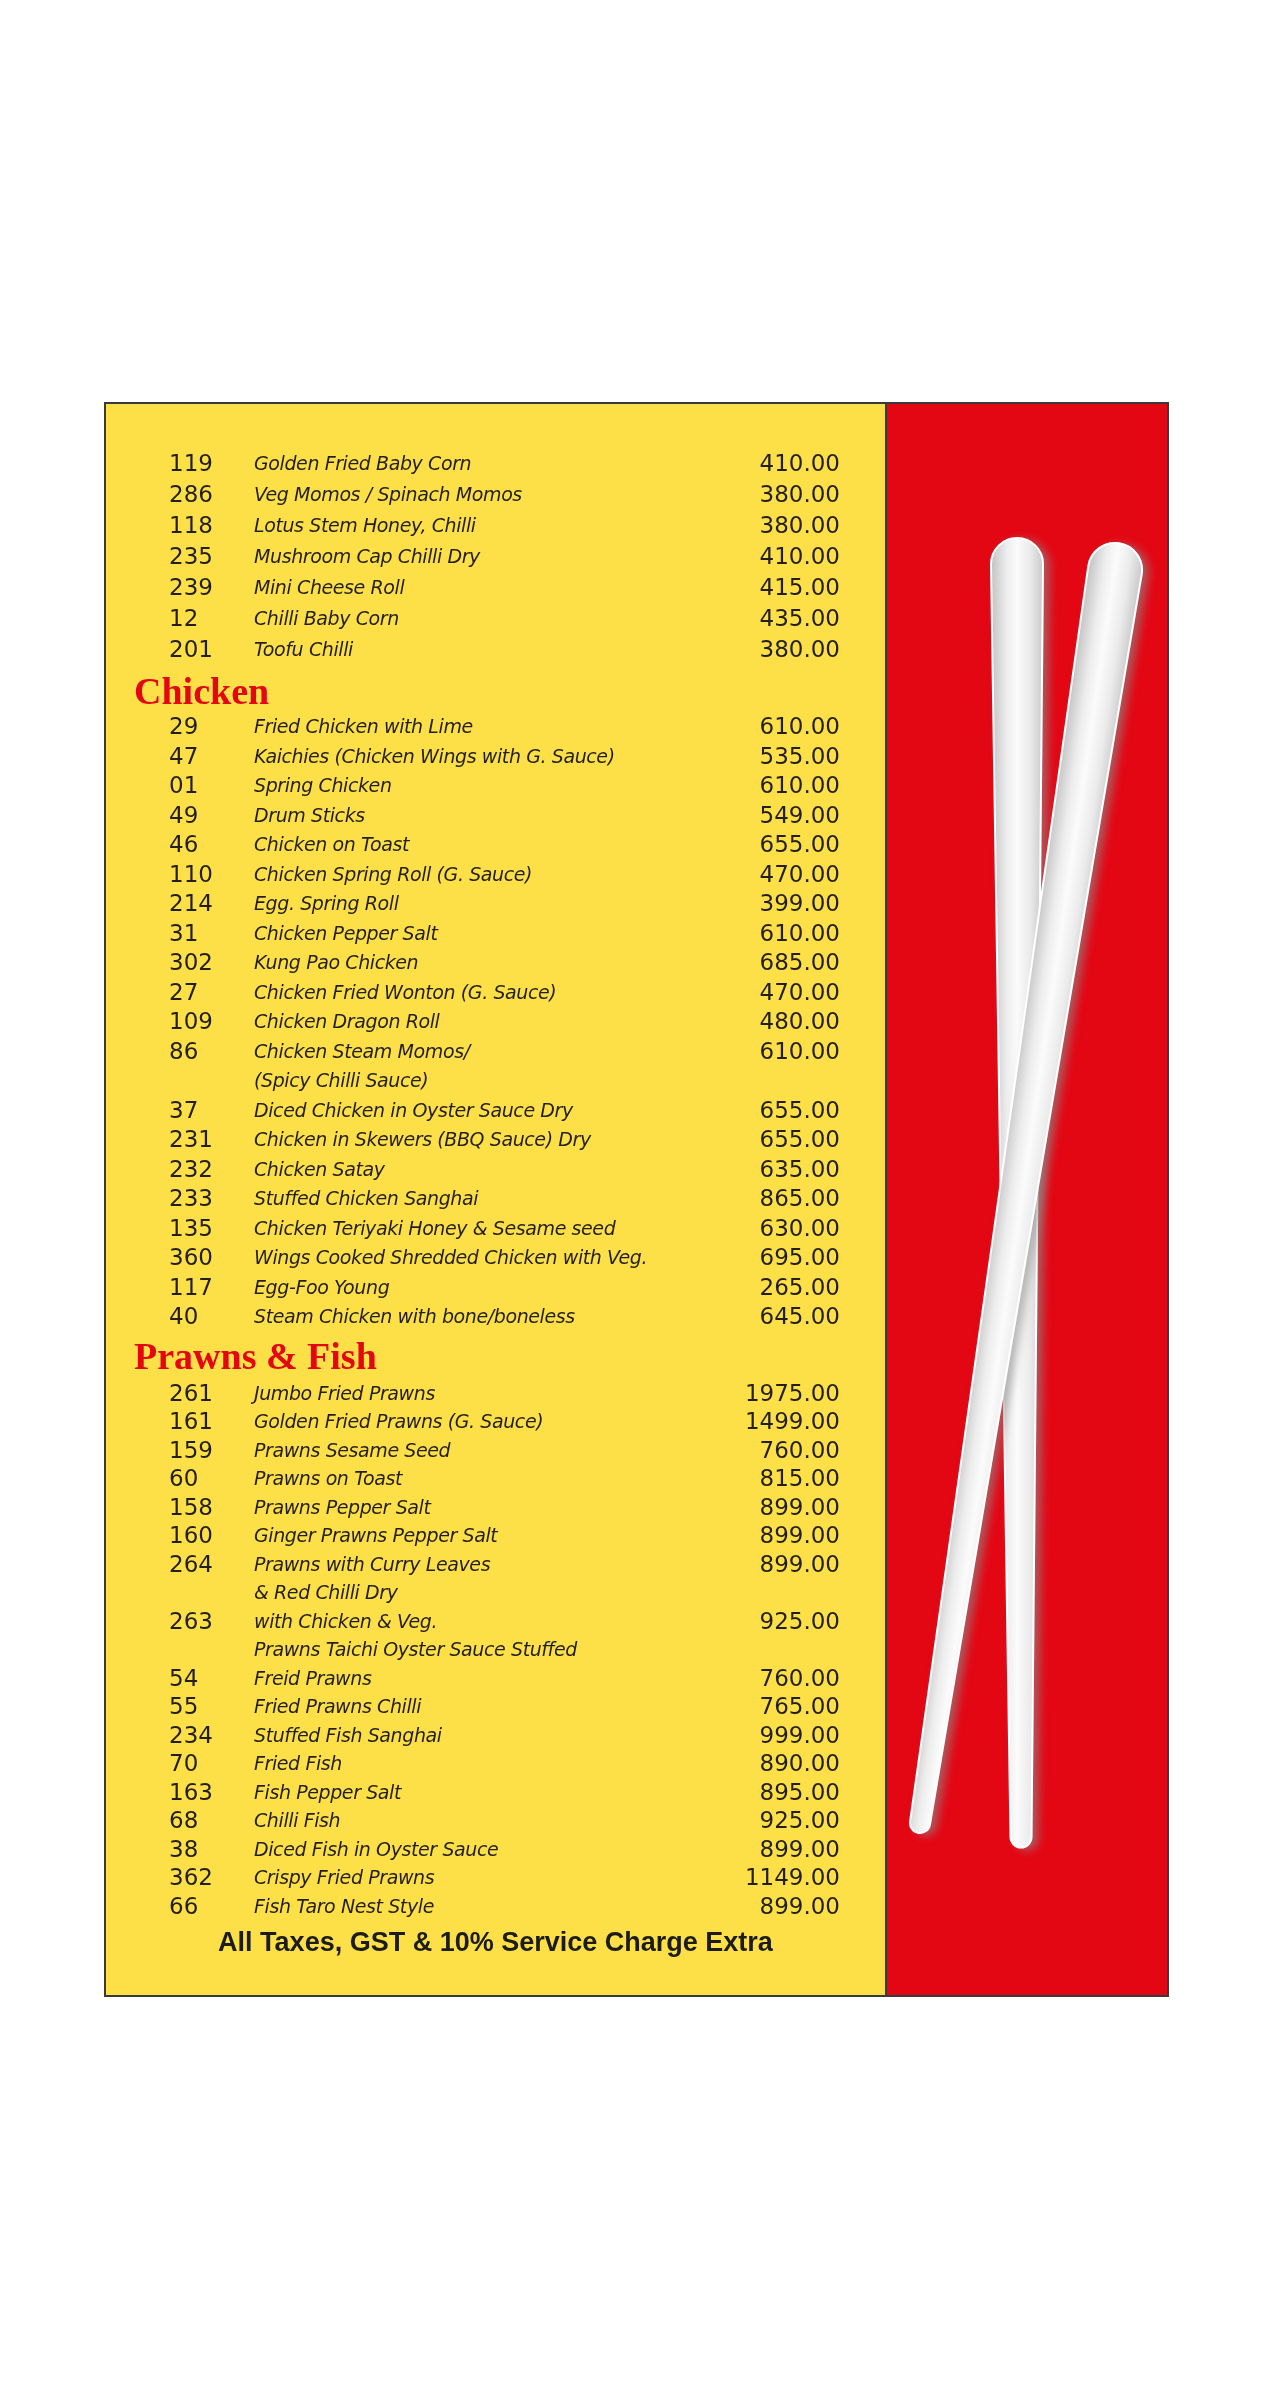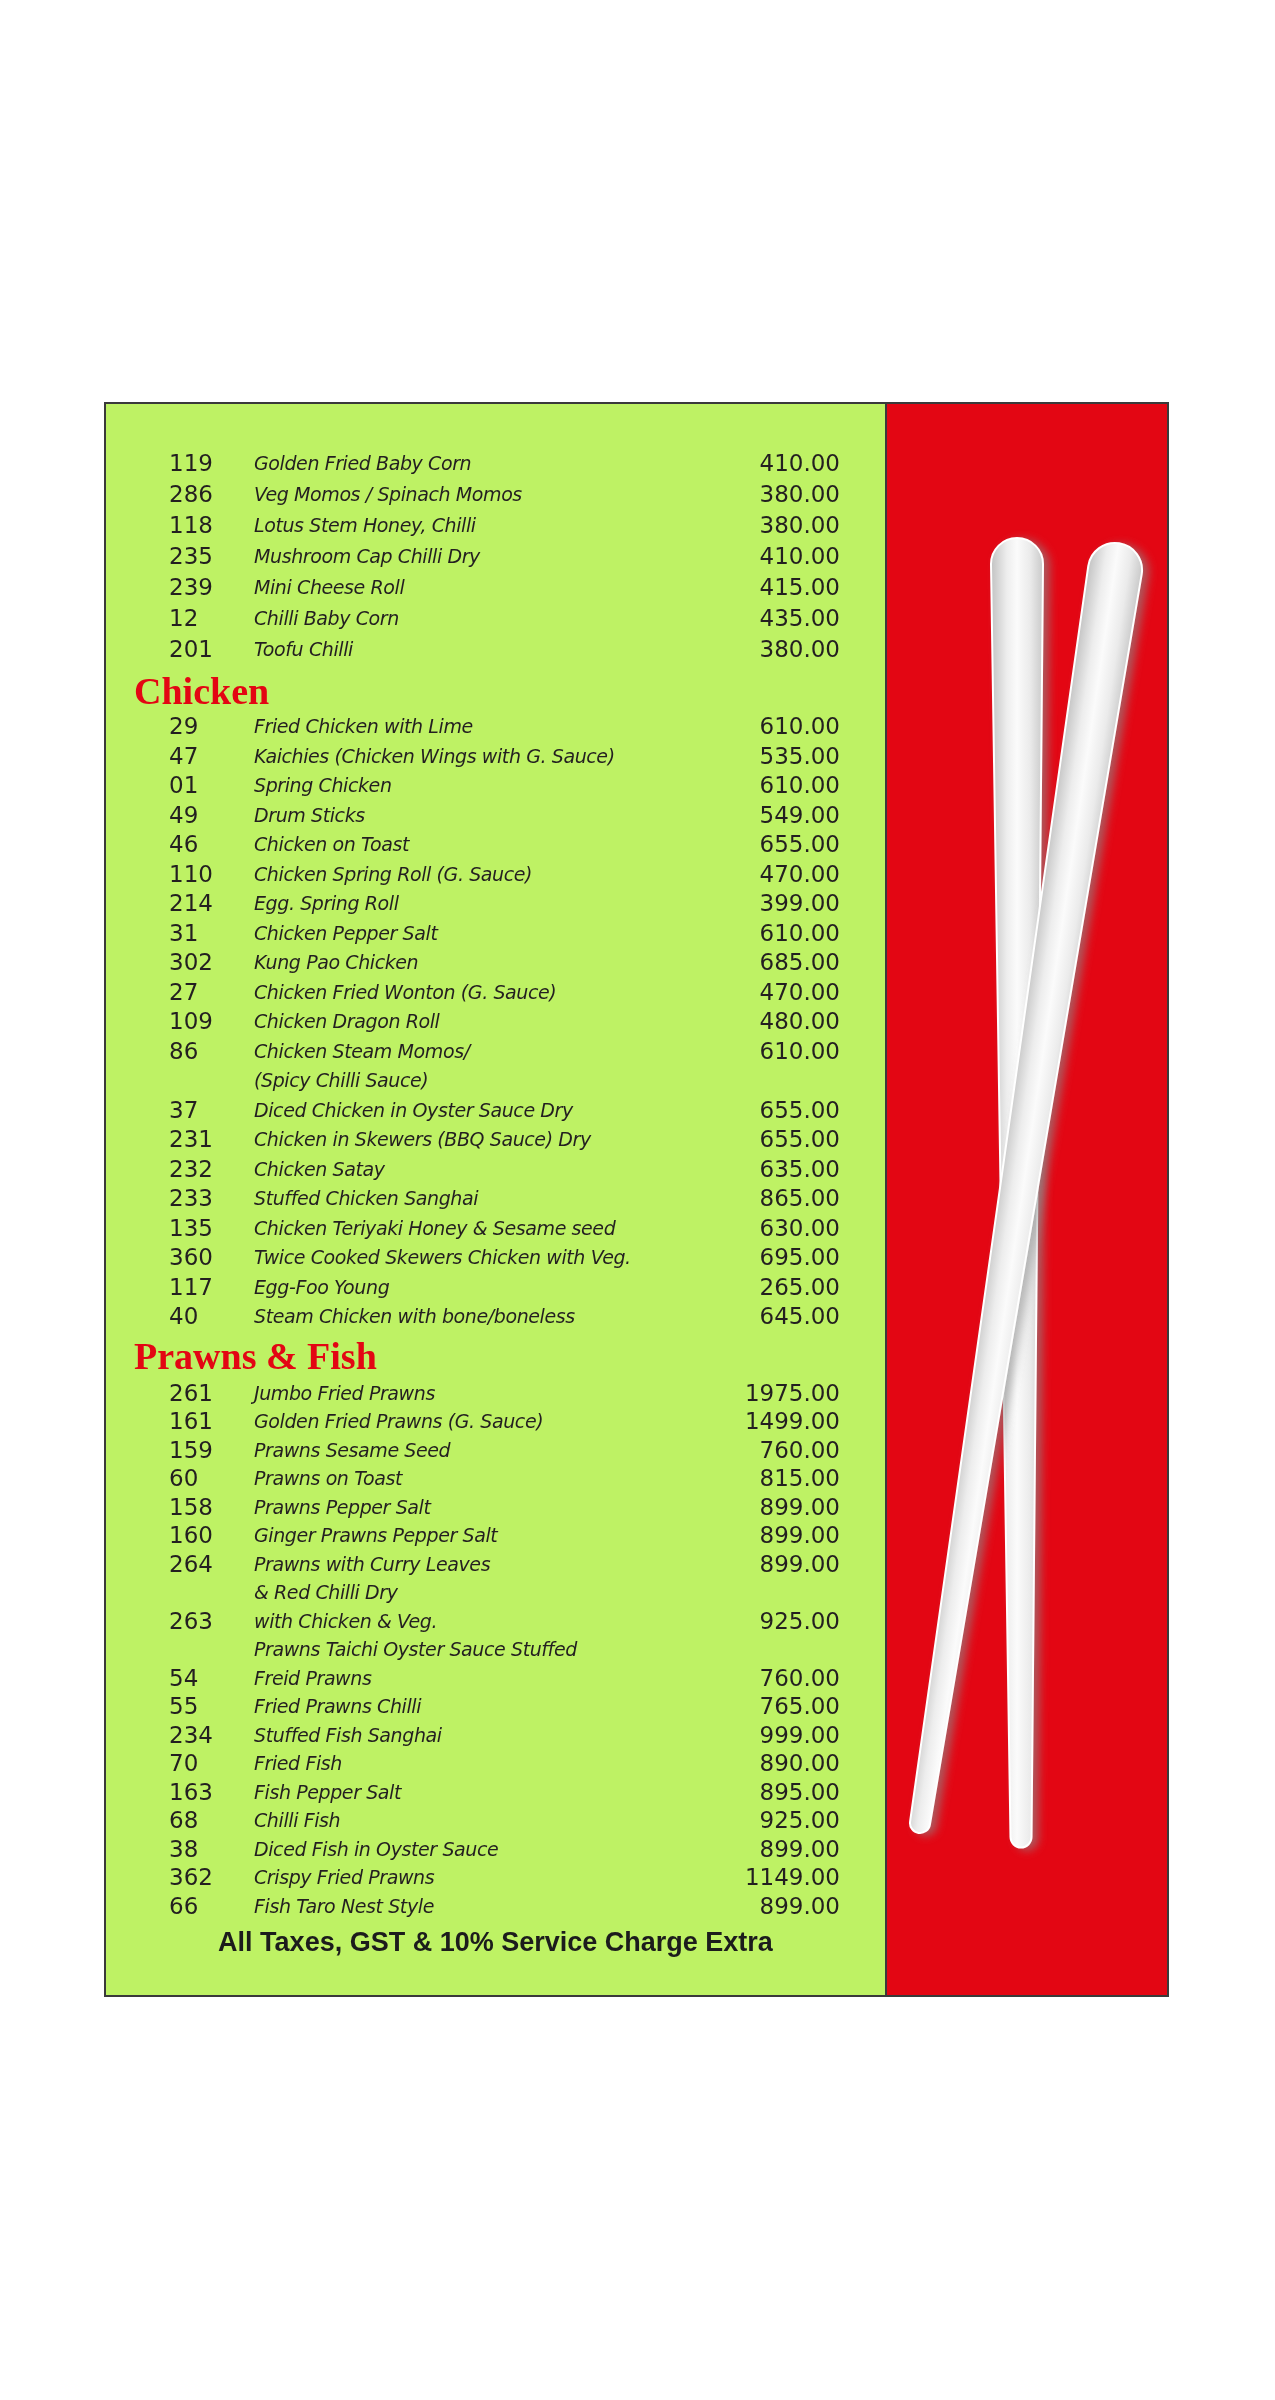--- a/index.html
+++ b/index.html
@@ -9,21 +9,21 @@
     --border-color:#3a3a3a;
   }
   *{margin:0;padding:0;box-sizing:border-box;}
   html,body{width:1275px;height:2400px;background:var(--background);}
   body{font-family:"Liberation Sans", sans-serif;color:var(--text-color);}
   .page{position:relative;width:1275px;height:2400px;background:var(--background);overflow:hidden;}
 
   .menu-box{
     position:absolute;left:104px;top:402px;width:1065px;height:1595px;
     border:2px solid var(--border-color);
-    display:flex;background:#bef264;
+    display:flex;background:#fde047;
   }
   .content-col{
     width:779px;flex:none;padding-top:44px;position:relative;
   }
   .red-panel{
     flex:1;position:relative;background:var(--accent-red);
     border-left:2px solid var(--border-color);
   }
   .red-panel svg{position:absolute;left:0;top:0;width:100%;height:100%;display:block;}
 
@@ -253,21 +253,21 @@
             <div class="menu-row">
               <span class="item-num">135</span>
               <div class="item-name">
                 <div>Chicken Teriyaki Honey &amp; Sesame seed</div>
               </div>
               <span class="item-price">630.00</span>
             </div>
             <div class="menu-row">
               <span class="item-num">360</span>
               <div class="item-name">
-                <div>Twice Cooked Skewers Chicken with Veg.</div>
+                <div>Wings Cooked Shredded Chicken with Veg.</div>
               </div>
               <span class="item-price">695.00</span>
             </div>
             <div class="menu-row">
               <span class="item-num">117</span>
               <div class="item-name">
                 <div>Egg-Foo Young</div>
               </div>
               <span class="item-price">265.00</span>
             </div>

